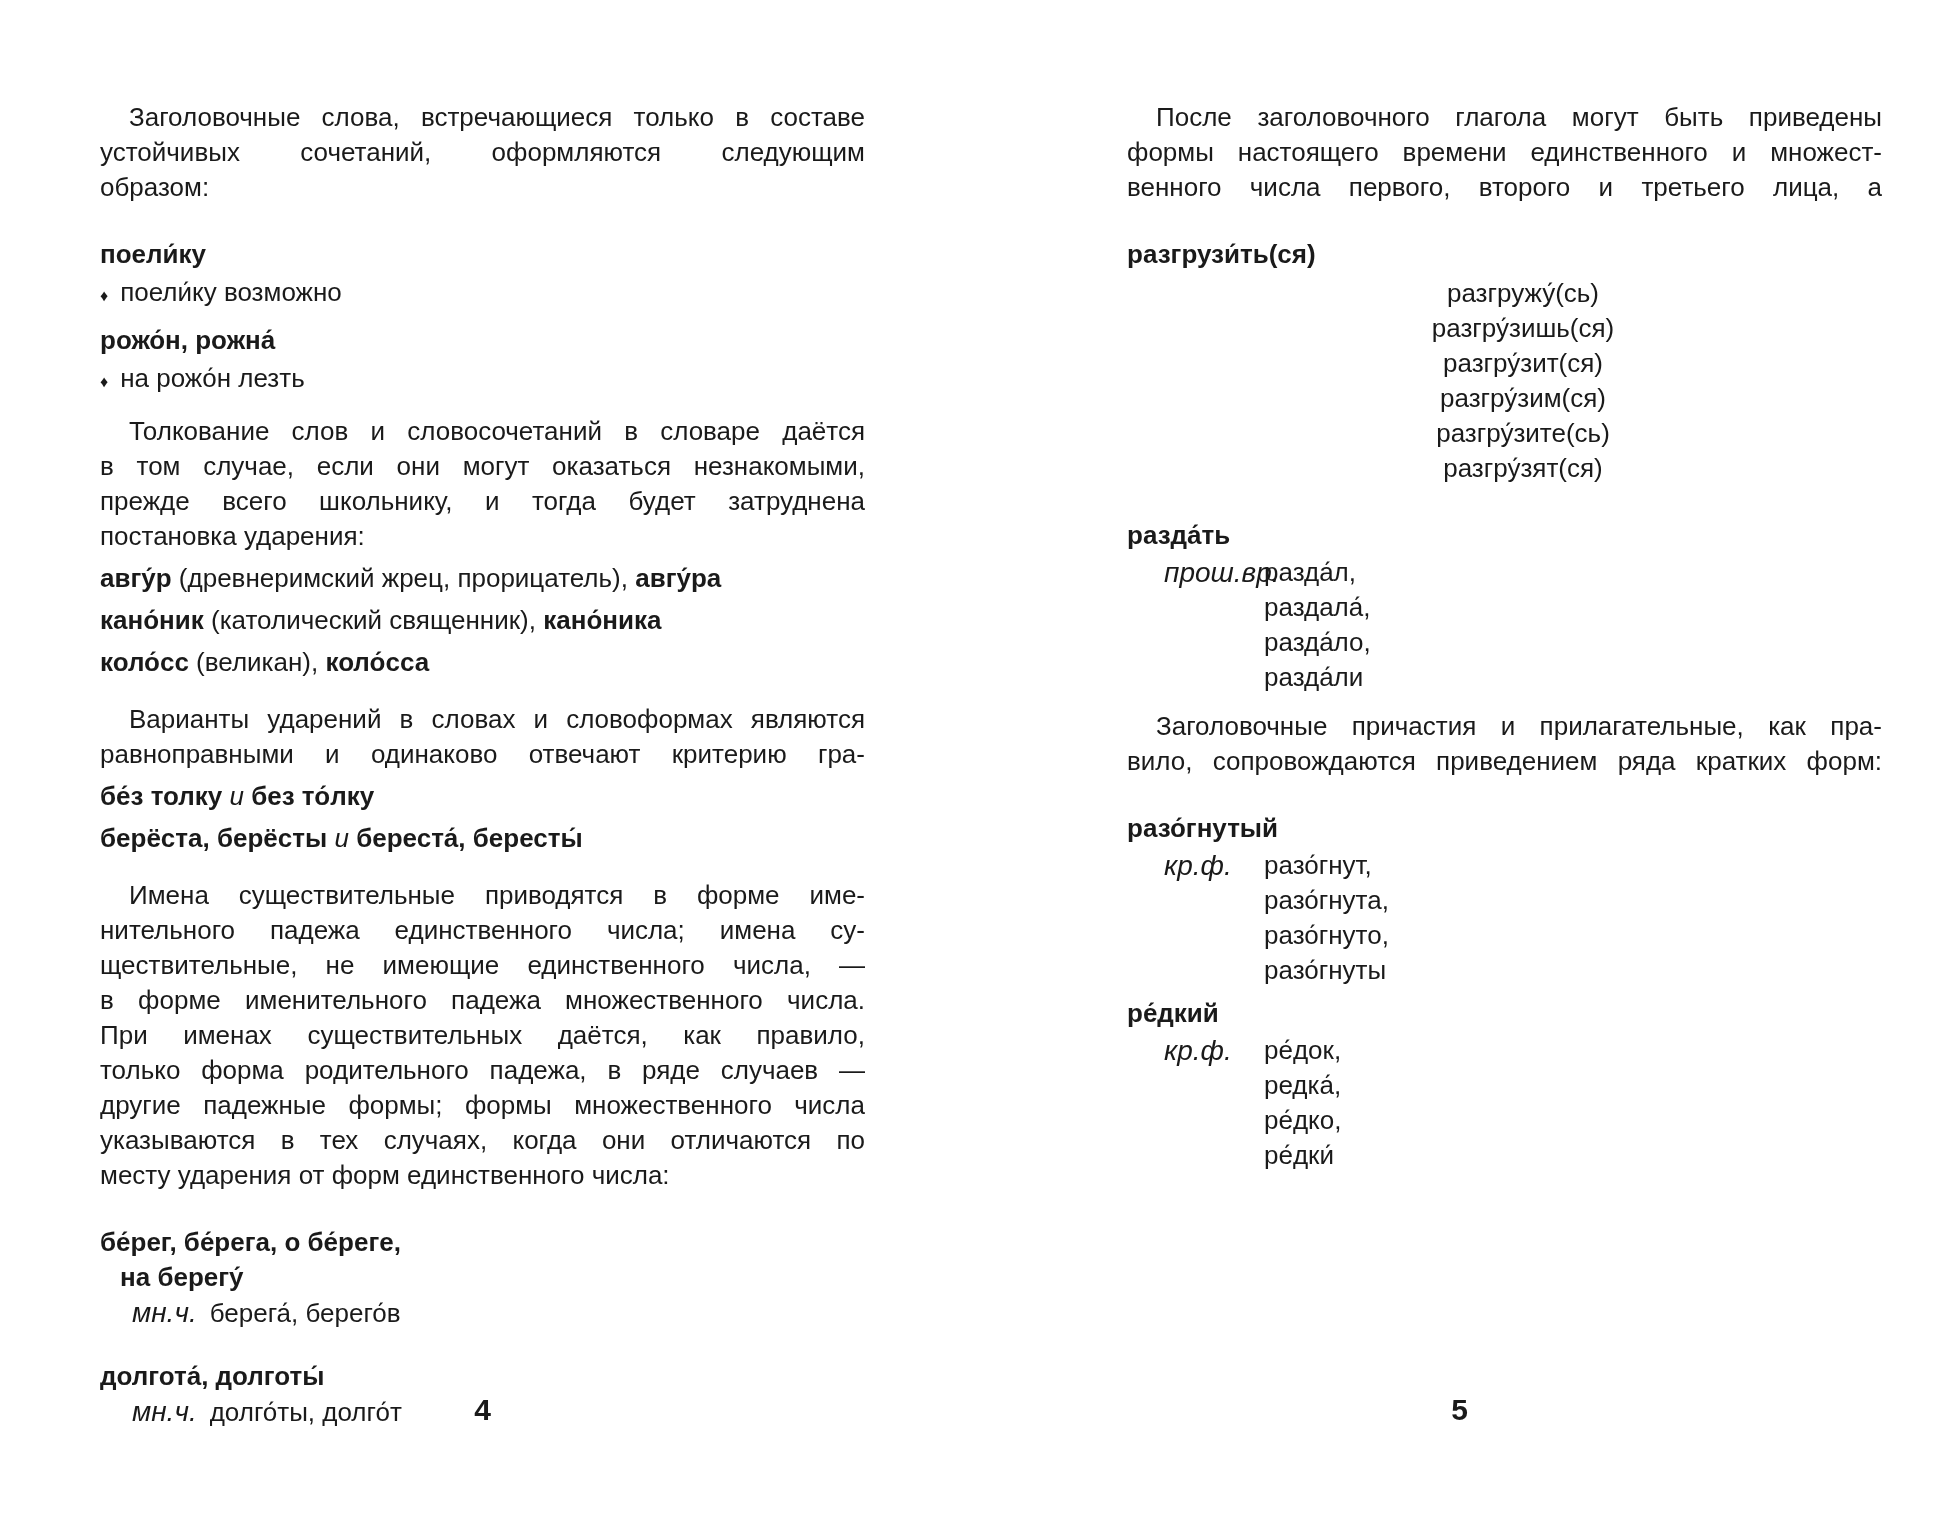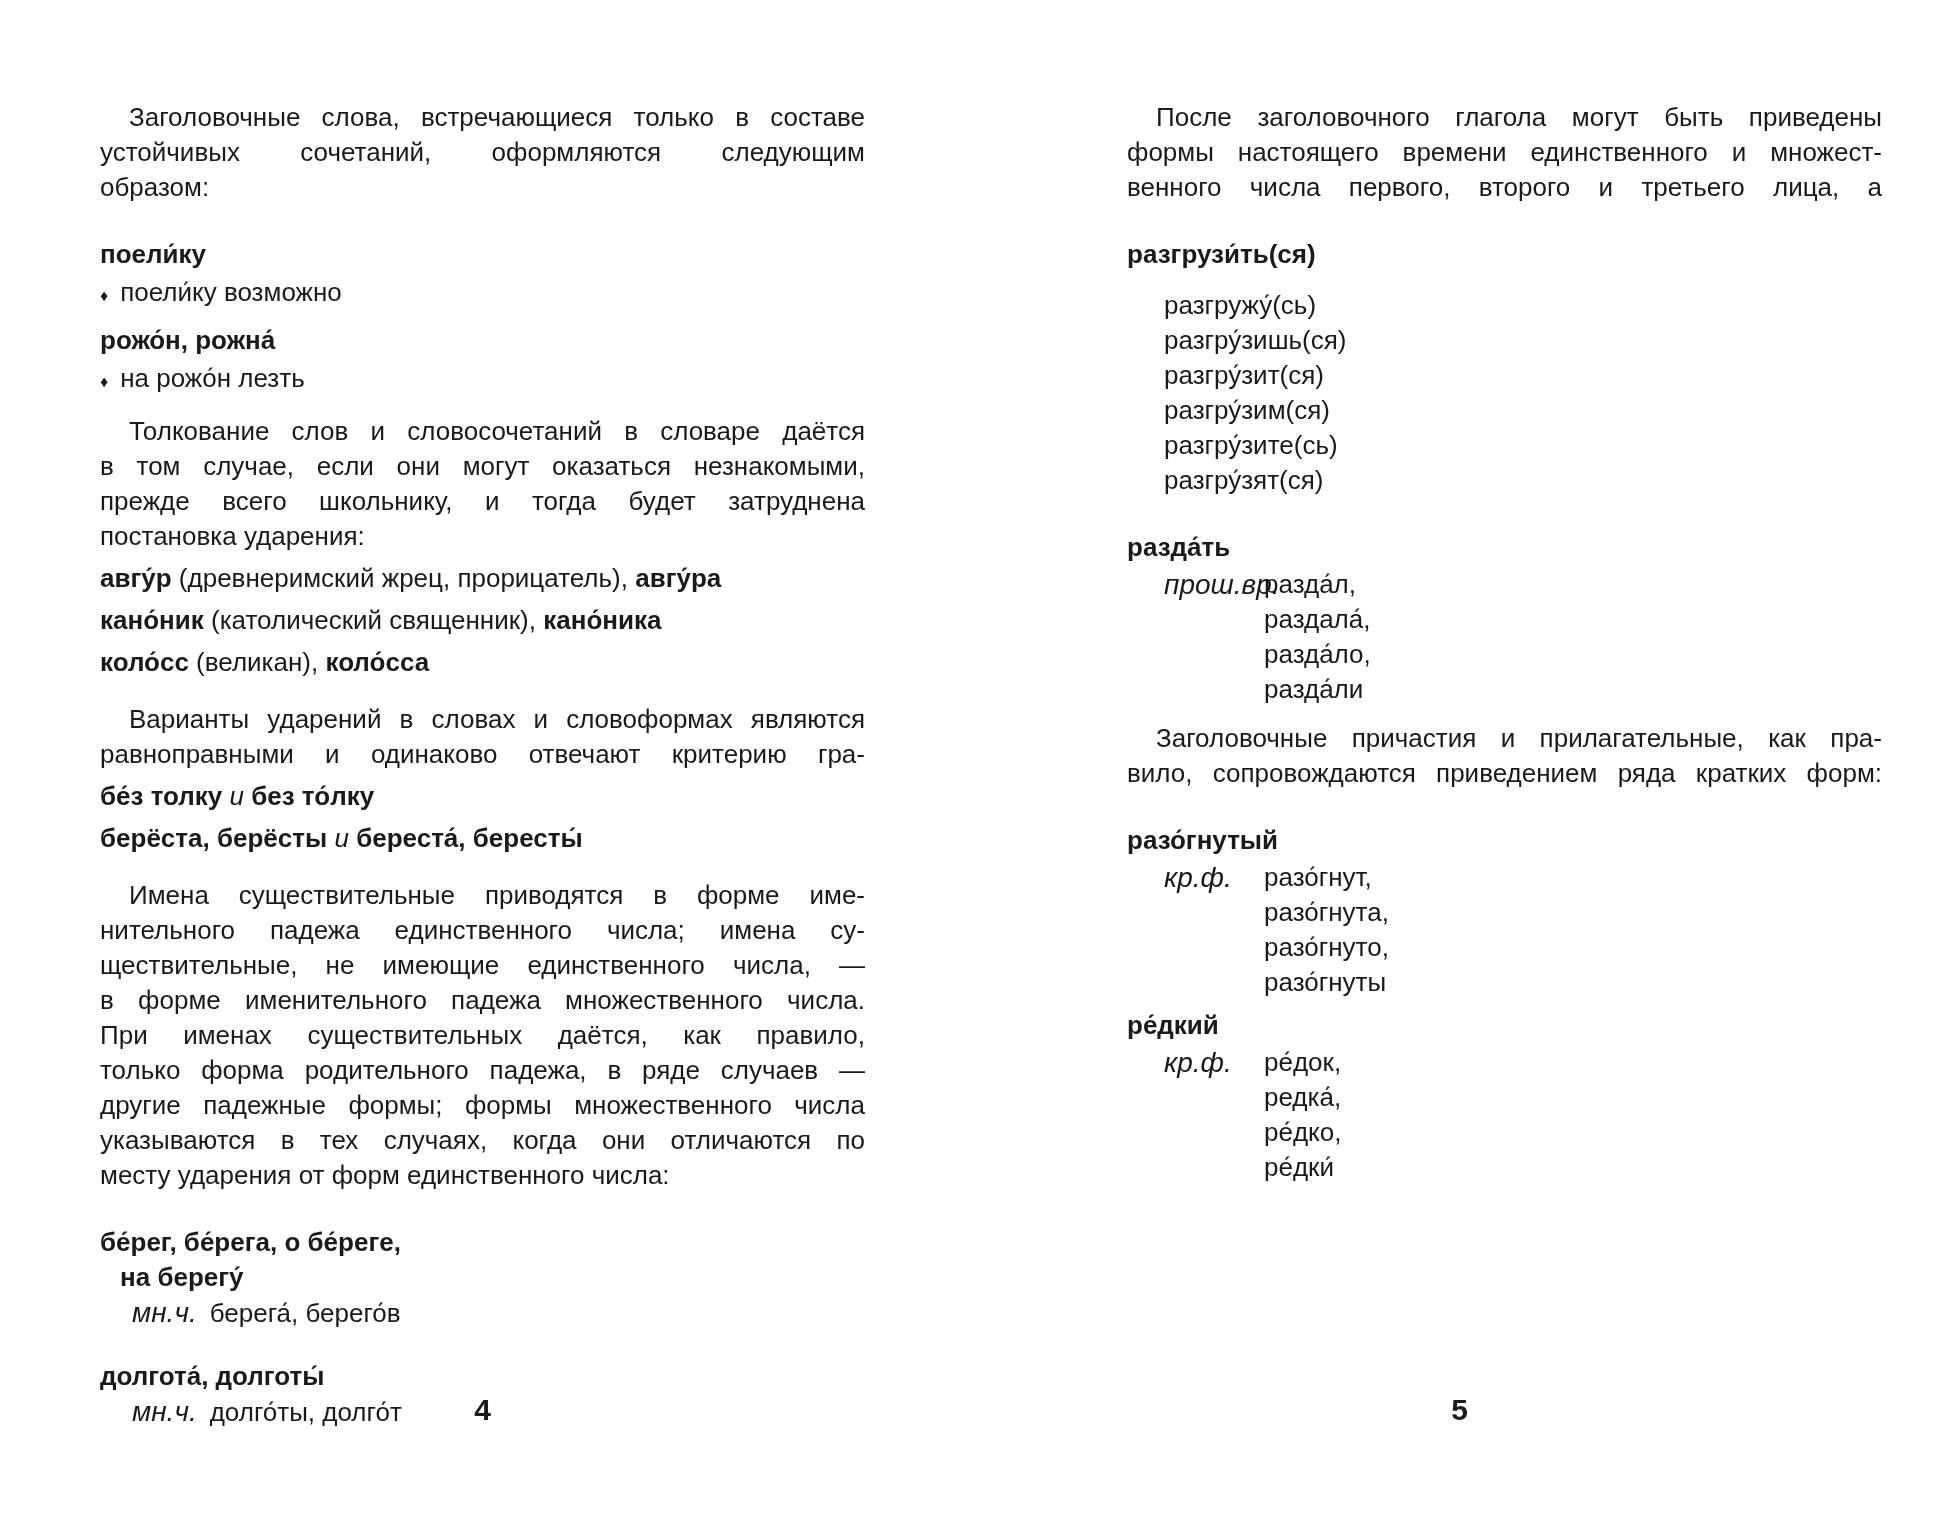--- a/index.html
+++ b/index.html
@@ -30,21 +30,21 @@
   }
   .line.fill::after { content: ""; display: inline-block; width: 100%; height: 0; }
   .line.indent { text-indent: 29px; }
 
   
   .headword { margin-top: 14px; font-weight: bold; }
   .headword.cont { margin-top: 0; padding-left: 20px; }
   .example { margin-top: 7px; }
   .idiom { margin-top: 3px; }
   .diamond { font-size: 16px; margin-right: 12px; }
-  .forms { margin-top: 16px; padding-left: 37px; }
+  .forms { margin-top: 4px; padding-left: 37px; text-align: center; }
   .labeled { margin-top: 2px; padding-left: 37px; display: flex; align-items: flex-start; }
   .labeled .glabel { flex: none; width: 100px; }
   .glabel { font-style: italic; font-size: 28px; line-height: 35px; }
   .labelline { margin-top: 0; padding-left: 32px; }
   .labelline .glabel { margin-right: 13px; }
 
   
   .rb { font-weight: bold; }
   .ri { font-style: italic; font-weight: normal; }
   .rr { font-weight: normal; }

